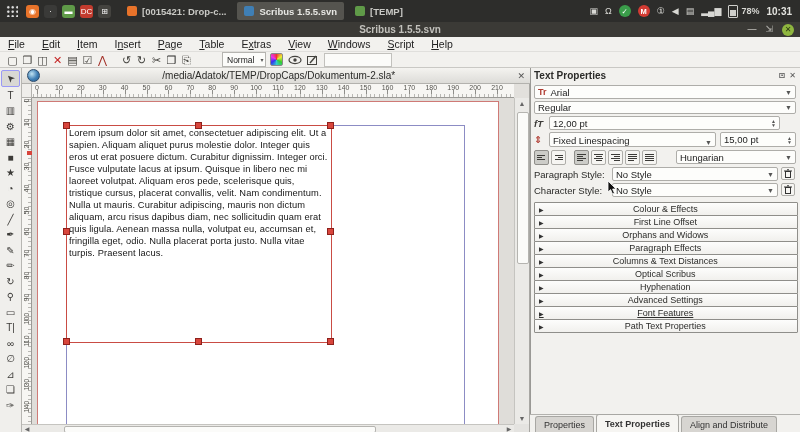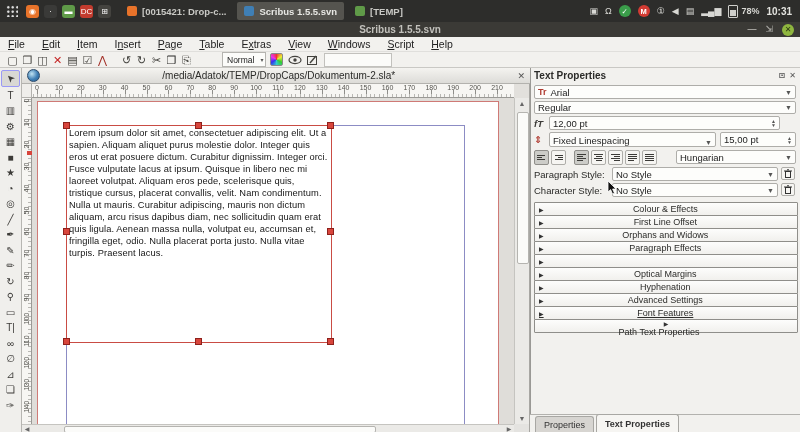--- a/index.html
+++ b/index.html
@@ -484,20 +484,21 @@
       <line x1="0" y1="2" x2="8" y2="2" stroke="#333"></line>
       <line x1="3" y1="0.8" x2="5" y2="0.8" stroke="#333"></line>
     </svg>
 </div>
 
 <div id="sections"></div>
 
 <div class="abs tabs" id="paneltabs">
     <div class="tab">Properties</div>
     <div class="tab active">Text Properties</div>
+    <div class="tab">Align and Distribute</div>
   </div>
 
 <svg class="abs cursor" viewBox="0 0 12 14">
   <path d="M1,0 L1,11 L3.6,8.6 L5.5,13 L7.5,12.2 L5.6,8 L9,8 Z" fill="#111" stroke="#fff" stroke-width="0.8"></path>
 </svg>
 
 <div class="section" style="top: 202px;">
     <span class="tri">▶</span>
     <span class="lbl">Colour &amp; Effects</span>
   </div>
@@ -508,33 +509,34 @@
 <div class="section" style="top: 228px;">
     <span class="tri">▶</span>
     <span class="lbl">Orphans and Widows</span>
   </div>
 <div class="section" style="top: 241px;">
     <span class="tri">▶</span>
     <span class="lbl">Paragraph Effects</span>
   </div>
 <div class="section" style="top: 254px;">
     <span class="tri">▶</span>
+    <span class="lbl">Columns &amp; Text Distances</span>
   </div>
 <div class="section" style="top: 267px;">
     <span class="tri">▶</span>
-    <span class="lbl">Optical Margins</span>
+    <span class="lbl">Optical Scribus</span>
   </div>
 <div class="section" style="top: 280px;">
     <span class="tri">▶</span>
     <span class="lbl">Hyphenation</span>
   </div>
 <div class="section" style="top: 293px;">
     <span class="tri">▶</span>
     <span class="lbl">Advanced Settings</span>
   </div>
 <div class="section" style="top: 306px; text-decoration: underline;">
     <span class="tri">▶</span>
     <span class="lbl">Font Features</span>
   </div>
-<div class="section" style="top: 319px; flex-direction: column;">
+<div class="section" style="top: 319px;">
     <span class="tri">▶</span>
     <span class="lbl">Path Text Properties</span>
   </div>
 
 </body></html>

